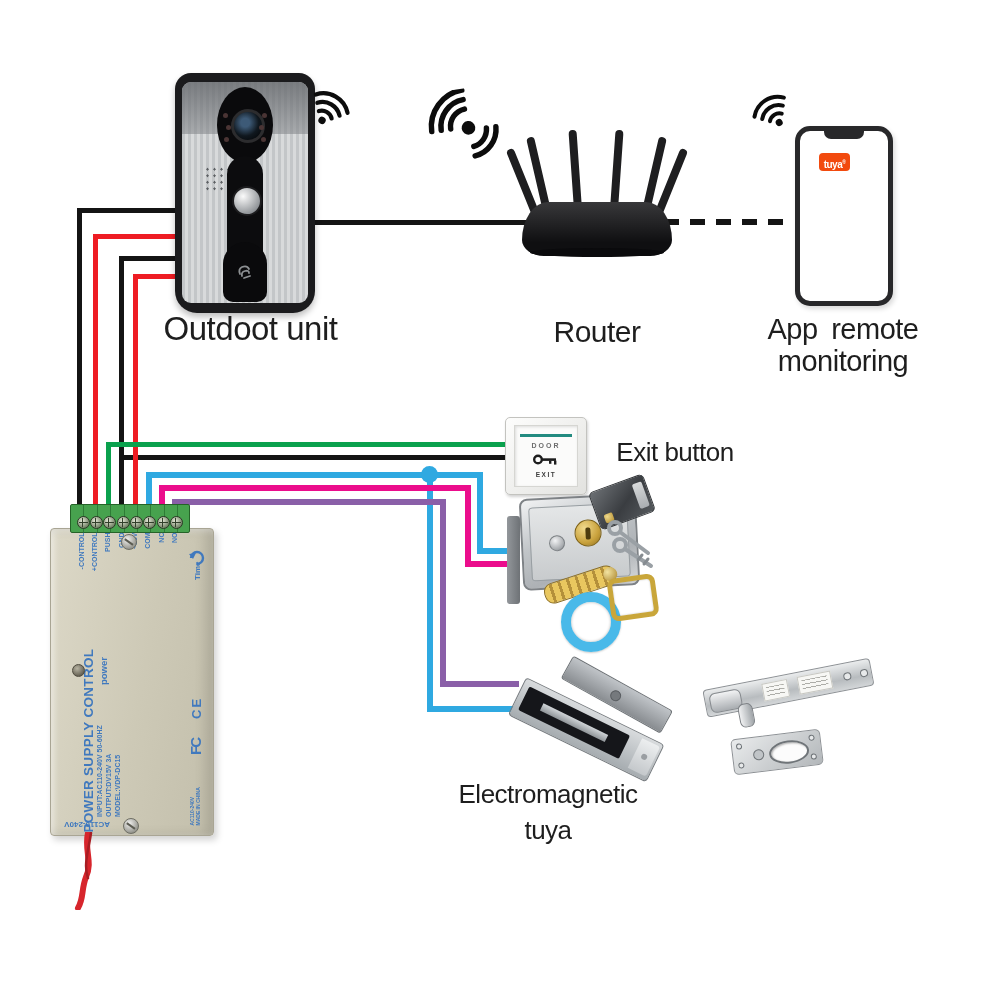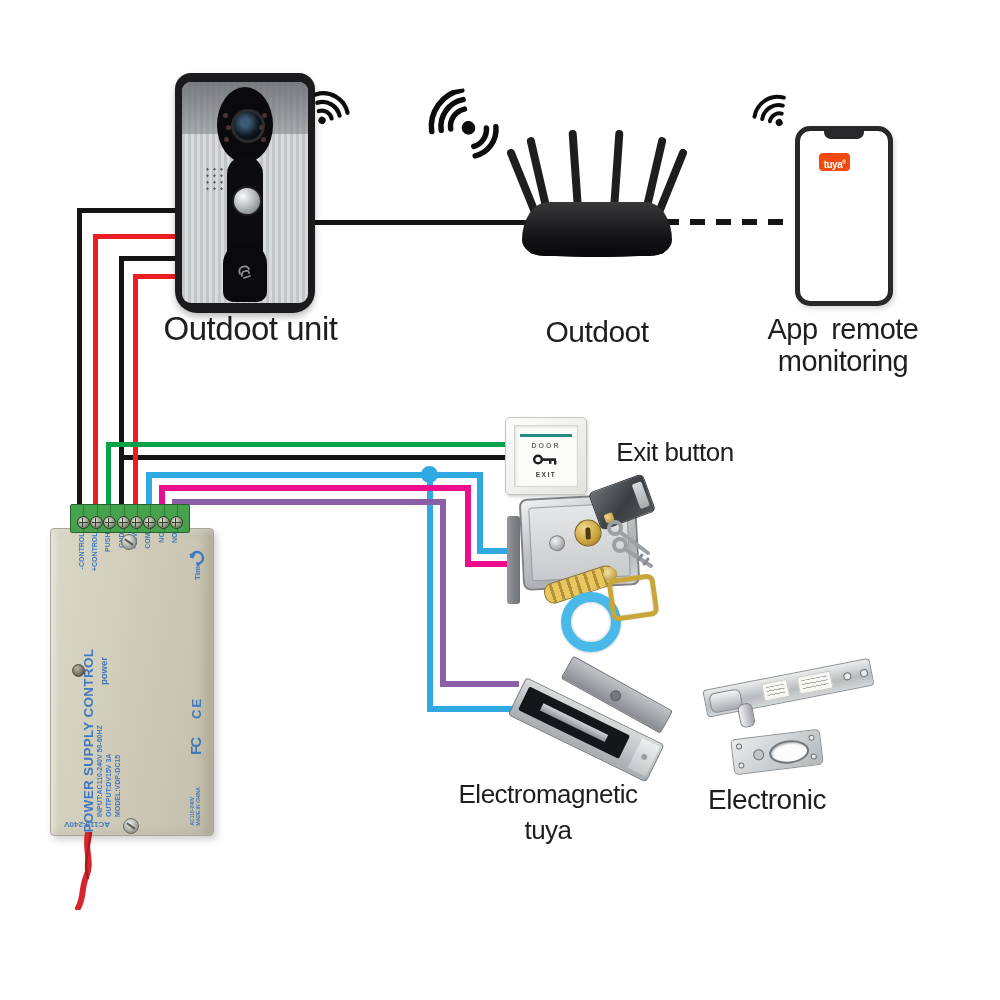--- a/index.html
+++ b/index.html
@@ -327,27 +327,26 @@
     <span>MADE IN CHINA</span>
   </div>
   <div class="psu-bottom">AC110-240V</div>
 
   <svg width="60" height="78" viewBox="0 0 60 78" style="position:absolute;left:58px;top:832px;">
     <path d="M30 1 C 26 18, 35 30, 28 45 C 23 58, 26 66, 20 76" fill="none" stroke="#d7252c" stroke-width="6" stroke-linecap="round"></path>
     <path d="M33 1 C 31 16, 25 33, 30 46" fill="none" stroke="#a81d23" stroke-width="2.5" stroke-linecap="round"></path>
   </svg>
 
   <div class="cap" style="left:138px;top:310px;width:225px;font-size:33px;">Outdoot unit</div>
-  <div class="cap" style="left:517px;top:315px;width:160px;font-size:30px;">Outdoot</div>
+  <div class="cap" style="left:517px;top:315px;width:160px;font-size:30px;">Router</div>
   <div class="cap" style="left:752px;top:313px;width:182px;font-size:29px;line-height:32px;word-spacing:6px;">
     <div>App remote</div>
     <div style="word-spacing:0;">monitoring</div>
   </div>
   <div class="cap" style="left:600px;top:437px;width:150px;font-size:26px;">Exit button</div>
   <div class="cap" style="left:424px;top:776px;width:248px;font-size:26px;line-height:36px;">
     <div>Electromagnetic</div>
     <div>tuya</div>
   </div>
   <div class="cap" style="left:679px;top:783px;width:176px;font-size:28px;line-height:33px;">
-    <div>Electronic</div>
   </div>
 
 </div>
 
 </body></html>

